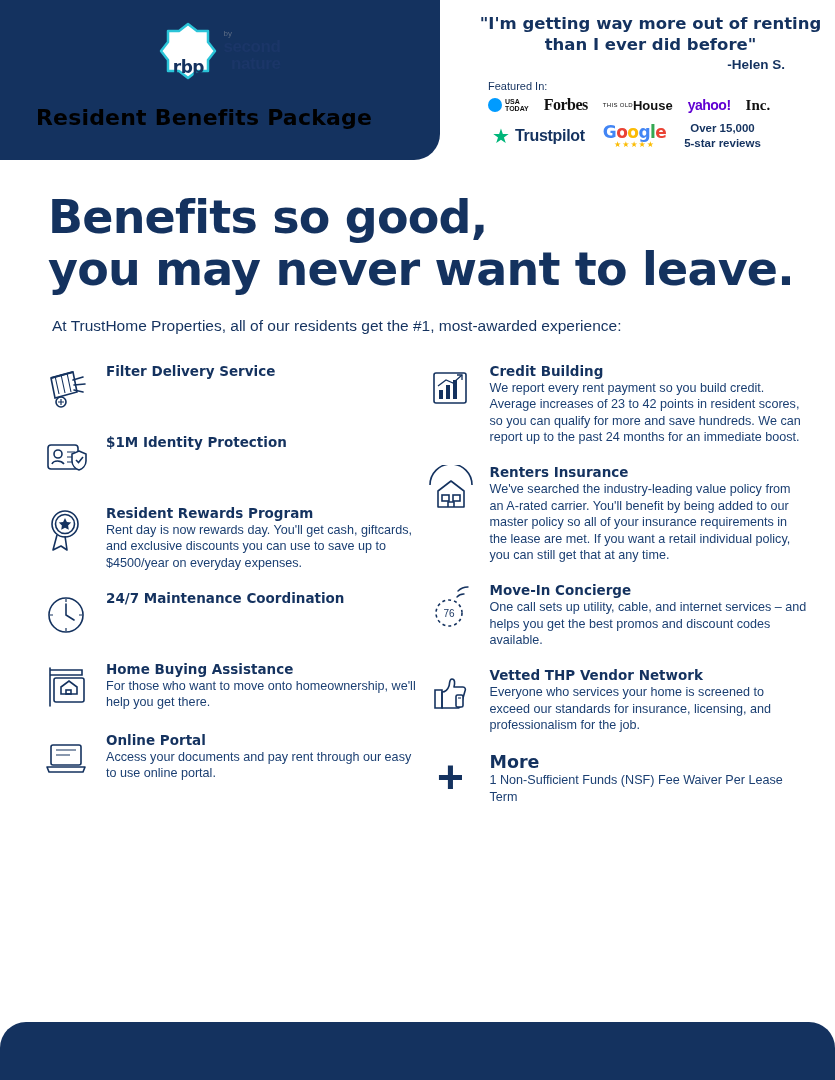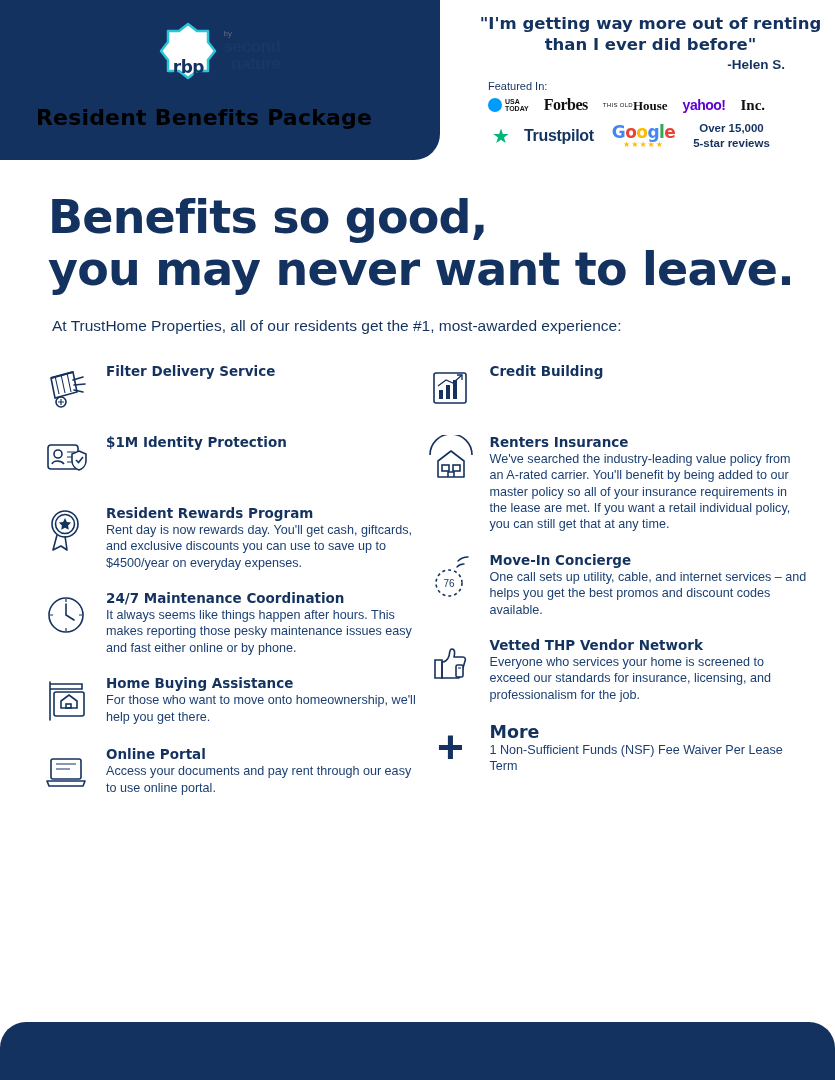--- a/index.html
+++ b/index.html
@@ -79,28 +79,28 @@
   .press-row {
     display: flex; align-items: center; gap: 15px; margin-top: 4px; padding-left: 10px;
   }
   .press-item { display: flex; align-items: center; font-size: 9px; color: #14325f; }
   .usatoday { display: flex; align-items: center; gap: 3px; }
   .usatoday .dot { width: 14px; height: 14px; border-radius: 50%; background: #009bff; }
   .usatoday .ut { font-size: 7px; font-weight: bold; line-height: 1.05; color: #111; }
   .forbes { font-family: "Liberation Serif", serif; font-size: 16px; font-weight: bold; color: #111; letter-spacing: -.5px; }
   .thishouse { text-align: center; color: #111; line-height: 1; }
   .thishouse .t1 { font-size: 6px; letter-spacing: .3px; }
-  .thishouse .t2 { font-family: Liberation Serif, serif; font-size: 13px; font-weight: bold; text-align: center; }
+  .thishouse .t2 { font-family: Liberation Sans, sans-serif; font-size: 13px; font-weight: bold; text-align: center; }
   .yahoo { font-size: 14px; font-weight: bold; color: #6001d2; letter-spacing: -.5px; }
   .inc { font-family: "Liberation Serif", serif; font-size: 15px; font-weight: bold; color: #111; }
 
   .rating-row { display: flex; align-items: center; gap: 18px; margin-top: 7px; padding-left: 14px; }
   .trustpilot { display: flex; align-items: center; gap: 5px; }
   .tp-star { color: #00b67a; font-size: 20px; line-height: 1; }
-  .tp-name { font-size: 16px; font-weight: bold; color: #14325f; letter-spacing: -.3px; margin-left: 9px; }
+  .tp-name { font-size: 16px; font-weight: bold; color: #14325f; letter-spacing: -.3px; }
   .google { text-align: center; }
   .g-word { font-size: 17px; font-weight: bold; letter-spacing: -.6px; font-family: "DejaVu Sans", sans-serif; }
   .g-b { color: #4285f4; } .g-r { color: #ea4335; } .g-y { color: #fbbc05; } .g-g { color: #34a853; }
   .g-stars { color: #fbbc05; font-size: 8px; letter-spacing: 1px; margin-top: -2px; }
   .reviews { font-size: 11.5px; font-weight: bold; color: #14325f; line-height: 1.25; text-align: center; }
 
   
   .headline {
     margin: 22px 0 0 48px;
     font-size: 46px; font-weight: bold; color: #14325f;
@@ -269,21 +269,20 @@
       <div class="benefit">
         <div class="b-icon">
           <svg width="48" height="48" viewBox="0 0 48 48" fill="none" stroke="#14325f" stroke-width="1.6">
             <circle cx="23" cy="24" r="17"></circle>
             <path d="M23 13 v11 l8 5" stroke-linecap="round"></path>
             <path d="M23 8 v3 M23 37 v3 M7 24 h3 M36 24 h3" stroke-width="1.2"></path>
           </svg>
         </div>
         <div class="b-body">
           <div class="b-title">24/7 Maintenance Coordination</div>
-          <div class="b-desc">It always seems like things happen after hours. This makes reporting those pesky maintenance issues easy and fast either online or by phone.</div>
         </div>
       </div>
 
       <div class="benefit">
         <div class="b-icon">
           <svg width="48" height="48" viewBox="0 0 48 48" fill="none" stroke="#14325f" stroke-width="1.6">
             <path d="M7 6 v38" stroke-linecap="round"></path>
             <path d="M7 8 h32 v5 h-32"></path>
             <rect x="11" y="16" width="30" height="24" rx="2"></rect>
             <path d="M18 32 v-7 l8-6 8 6 v7 z"></path>
@@ -320,20 +319,21 @@
             <rect x="7" y="7" width="32" height="30" rx="2"></rect>
             <rect x="12" y="24" width="4" height="9" fill="#14325f" stroke="none"></rect>
             <rect x="19" y="19" width="4" height="14" fill="#14325f" stroke="none"></rect>
             <rect x="26" y="14" width="4" height="19" fill="#14325f" stroke="none"></rect>
             <path d="M11 20 L19 14 L26 17 L35 9" stroke-width="1.3"></path>
             <path d="M30 9 h5 v5" stroke-width="1.3"></path>
           </svg>
         </div>
         <div class="b-body">
           <div class="b-title">Credit Building</div>
+          <div class="b-desc">We report every rent payment so you build credit. Average increases of 23 to 42 points in resident scores, so you can qualify for more and save hundreds. We can report up to the past 24 months for an immediate boost.</div>
         </div>
       </div>
 
       <div class="benefit">
         <div class="b-icon">
           <svg width="50" height="48" viewBox="0 0 50 48" fill="none" stroke="#14325f" stroke-width="1.6">
             <path d="M4 20 a21 21 0 0 1 42 0" stroke-width="1.6"></path>
             <path d="M12 42 v-16 l13-10 13 10 v16 z" stroke-linejoin="round"></path>
             <rect x="16" y="30" width="7" height="6"></rect>
             <rect x="27" y="30" width="7" height="6"></rect>

